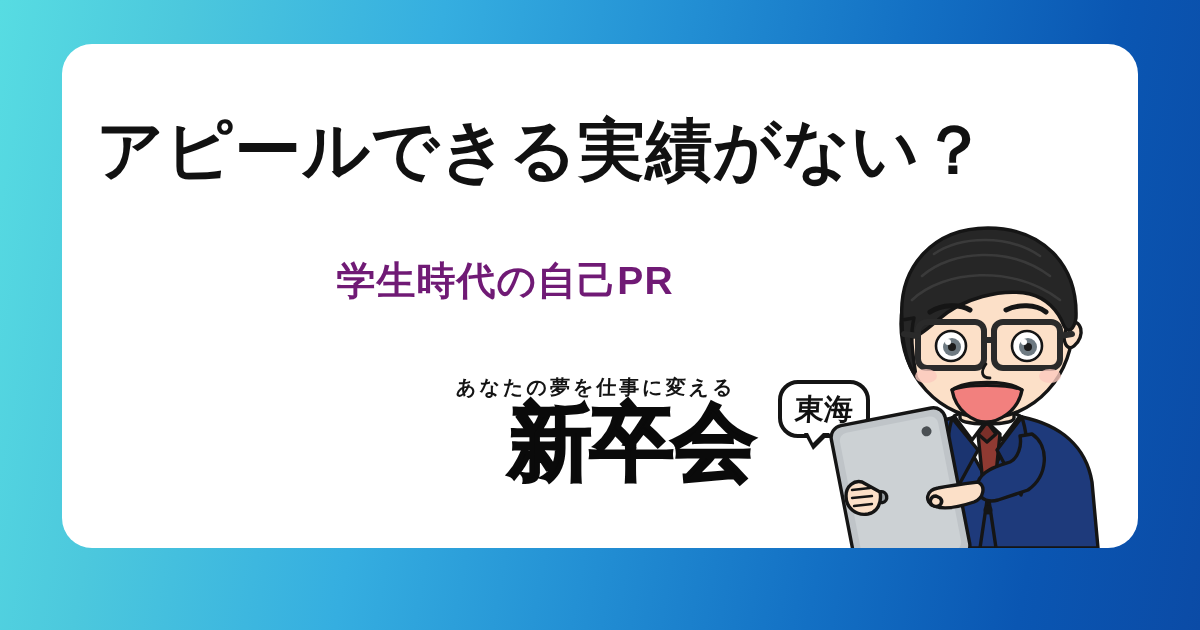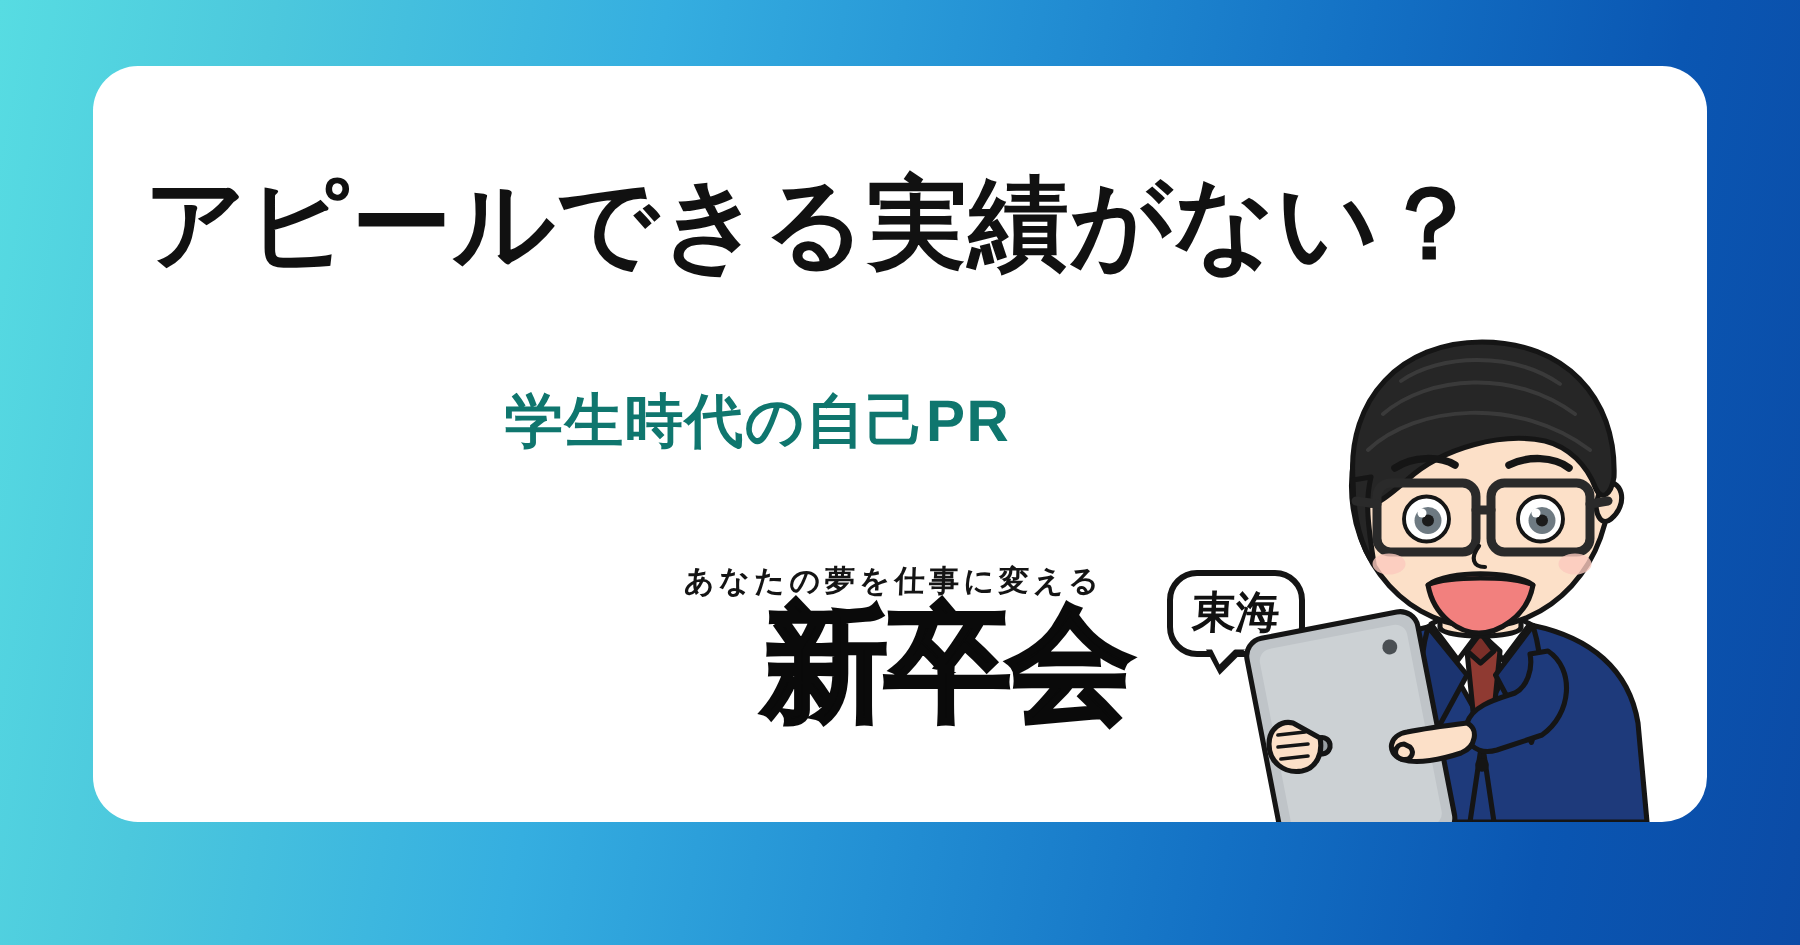--- a/index.html
+++ b/index.html
@@ -39,21 +39,21 @@
   }
   .subhead{
     position:absolute;
     left:0; top:210px;
     width:1076px;
     text-align:center;
     padding-right:190px;
     font-size:39px;
     font-weight:700;
     letter-spacing:1px;
-    color:#0f766e;
+    color:#701a75;
     white-space:nowrap;
   }
 
   
   #logo{
     position:absolute;
     left:334px; top:330px;
     width:430px; height:160px;
   }
   .logo-tagline{

